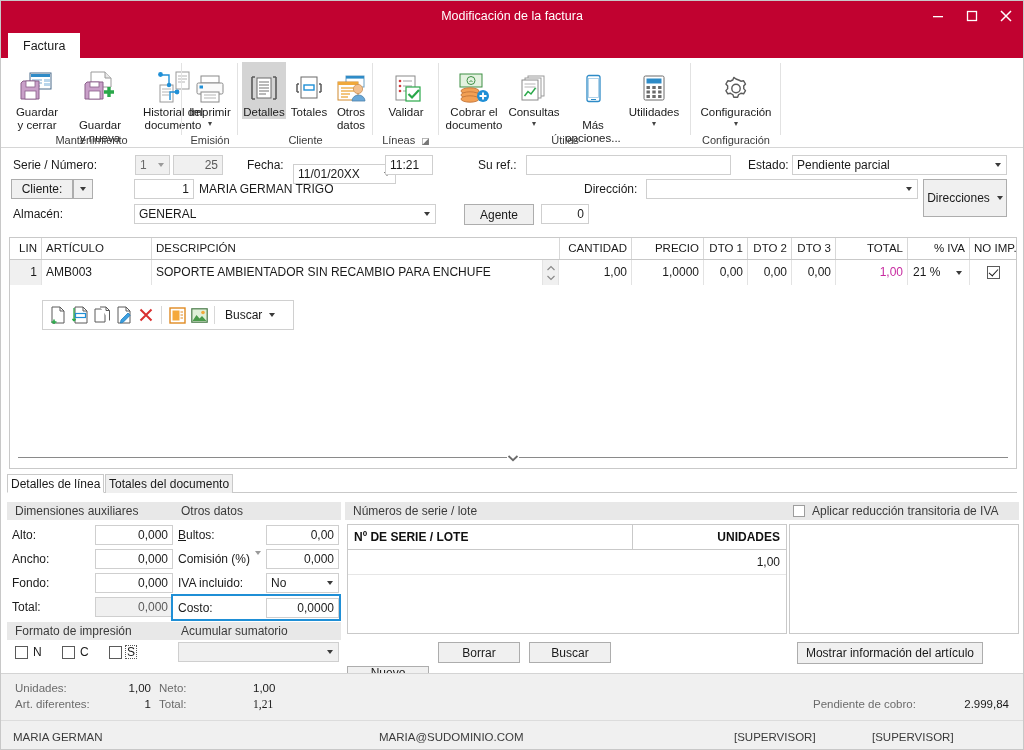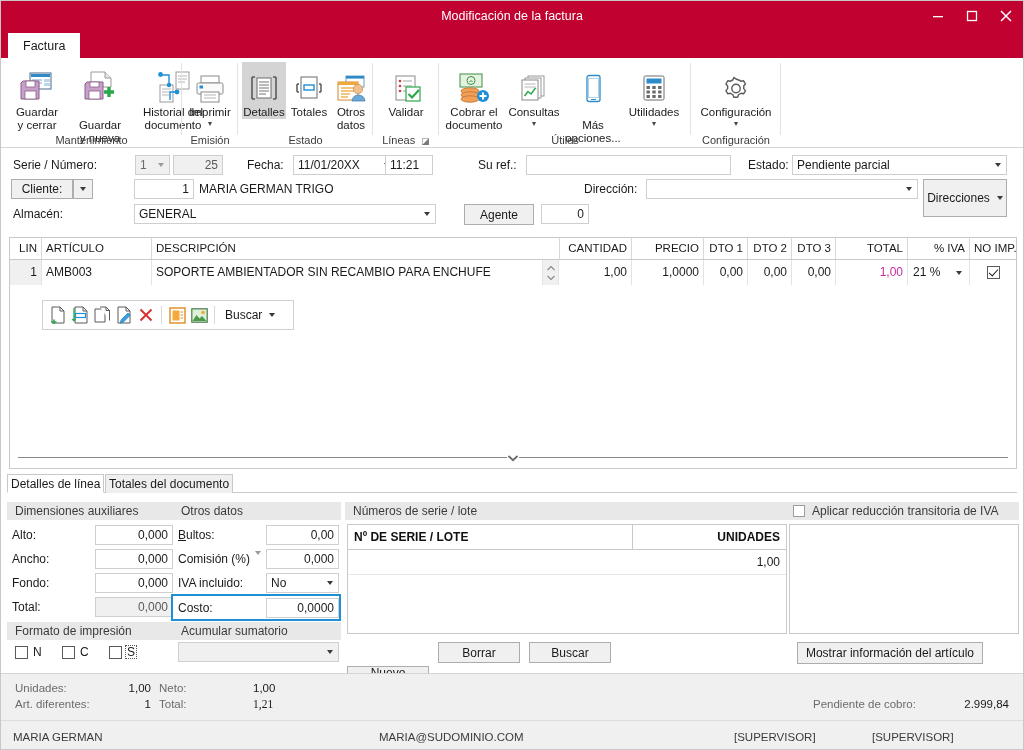--- a/index.html
+++ b/index.html
@@ -321,21 +321,21 @@
             <line x1="6" y1="17" x2="19" y2="17" stroke="#f0b860" stroke-width="1.6"></line>
             <line x1="6" y1="20" x2="15" y2="20" stroke="#f0b860" stroke-width="1.6"></line>
             <line x1="6" y1="23" x2="13" y2="23" stroke="#f0b860" stroke-width="1.6"></line>
             <circle cx="23" cy="15" r="4.6" fill="#f2c08f" stroke="#c98f55" stroke-width="0.8"></circle>
             <path d="M17 27 a6.5 6 0 0 1 13 0 z" fill="#6aa8d8" stroke="#4b82ab" stroke-width="0.8"></path>
           </svg>
         </div>
         <div class="rlabel">Otros
 datos</div>
       </div>
-      <div class="gcap">Estado</div>
+      <div class="gcap">Cliente</div>
       <div class="gsep"></div>
     </div>
 
     <div class="rgroup" style="left:372px; width:66px;">
       <div class="ritem" style="left:6px; width:54px;">
         <div class="ricon">
           <svg width="30" height="30" viewBox="0 0 30 30">
             <rect x="5" y="2" width="19" height="24" fill="#fff" stroke="#8a8a8a" stroke-width="1"></rect>
             <circle cx="9" cy="7" r="1.3" fill="#d03a3a"></circle>
             <circle cx="9" cy="12" r="1.3" fill="#d03a3a"></circle>
@@ -448,21 +448,21 @@
     <div class="lbl" style="left:12px; top:9px;">Serie / Número:</div>
     <div class="combo ro" style="left:134px; top:6px; width:35px;">
       <div class="cv">1</div>
       <div class="carrow">
           <span class="caret lt"></span>
         </div>
     </div>
     <div class="fld num ro" style="left:172px; top:6px; width:50px;">25</div>
 
     <div class="lbl" style="left:246px; top:9px;">Fecha:</div>
-    <div class="combo" style="left:292px; top:6px; width:103px;">
+    <div class="combo" style="left:292px; top:15px; width:103px;">
       <div class="cv">11/01/20XX</div>
       <div class="carrow">
           <span class="caret"></span>
         </div>
     </div>
     <div class="fld" style="left:384px; top:6px; width:48px;">11:21</div>
 
     <div class="lbl" style="left:477px; top:9px;">Su ref.:</div>
     <div class="fld" style="left:525px; top:6px; width:205px;"></div>
 

